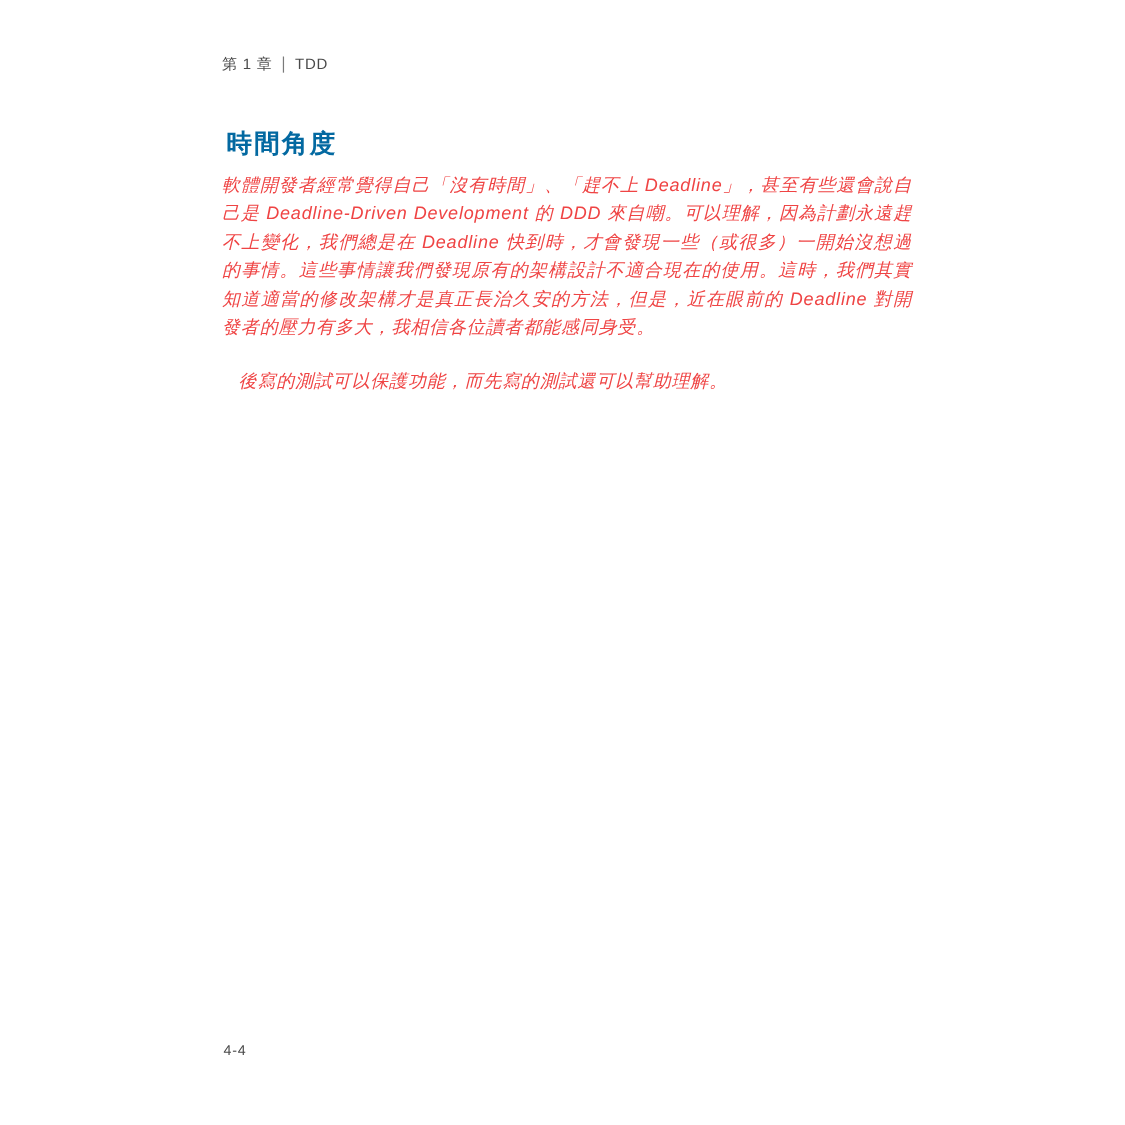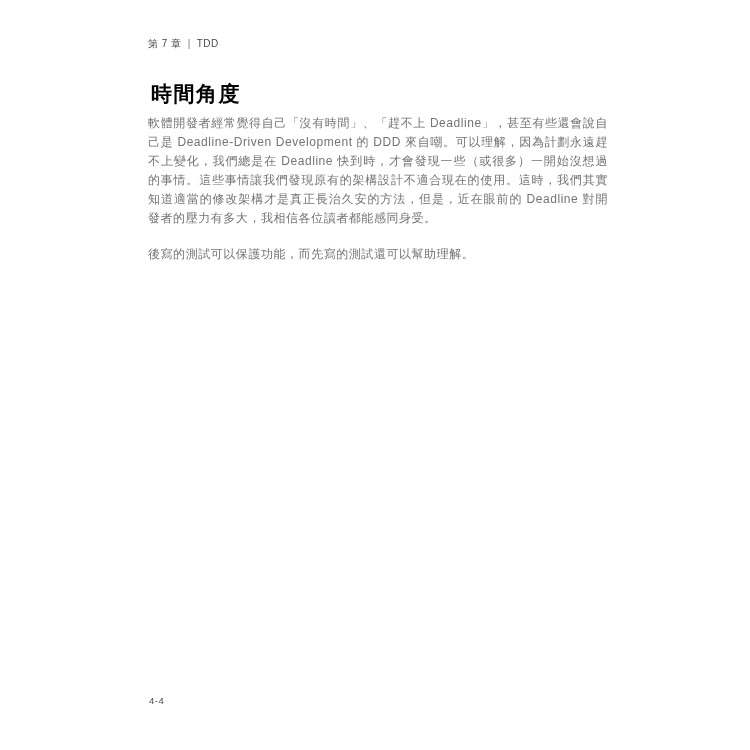--- a/index.html
+++ b/index.html
@@ -29,62 +29,63 @@
     display: inline-block;
     margin: 0 6px;
     color: #7a7a7a;
     transform: scaleY(1.15);
   }
   .section-heading {
     position: absolute;
     left: 151px;
     top: 84px;
     margin: 0;
-    font-size: 21px;
+    font-size: 17px;
     line-height: 23px;
     font-weight: 700;
-    color: #000000;
+    color: #0369a1;
     letter-spacing: 1.5px;
     white-space: nowrap;
-    font-family: Liberation Mono, monospace;
   }
   .body-text {
     position: absolute;
     left: 148px;
     top: 114px;
     width: 460px;
     font-size: 12px;
     line-height: 19px;
-    color: #737373;
+    color: #ef4444;
     letter-spacing: 0.55px;
     text-align: justify;
     text-justify: inter-ideograph;
+    font-style: italic;
   }
   .body-text p {
     margin: 0 0 17px 0;
   }
   .body-text p:last-child {
     margin-bottom: 0;
+    margin-left: 11px;
   }
   .folio {
     position: absolute;
     left: 149px;
     top: 695px;
     font-size: 9.5px;
     color: #4a4a4a;
     letter-spacing: 0.5px;
   }
 </style>
 </head>
 <body>
 
 <div class="page">
 
   <header class="running-head">
-    <span>第 7 章</span><span class="sep">|</span><span>TDD</span>
+    <span>第 1 章</span><span class="sep">|</span><span>TDD</span>
   </header>
 
   <h1 class="section-heading">時間角度</h1>
 
   <main class="body-text">
     <p>軟體開發者經常覺得自己「沒有時間」、「趕不上 Deadline」，甚至有些還會說自己是 Deadline-Driven Development 的 DDD 來自嘲。可以理解，因為計劃永遠趕不上變化，我們總是在 Deadline 快到時，才會發現一些（或很多）一開始沒想過的事情。這些事情讓我們發現原有的架構設計不適合現在的使用。這時，我們其實知道適當的修改架構才是真正長治久安的方法，但是，近在眼前的 Deadline 對開發者的壓力有多大，我相信各位讀者都能感同身受。</p>
     <p>後寫的測試可以保護功能，而先寫的測試還可以幫助理解。</p>
   </main>
 
   <footer class="folio">4-4</footer>

